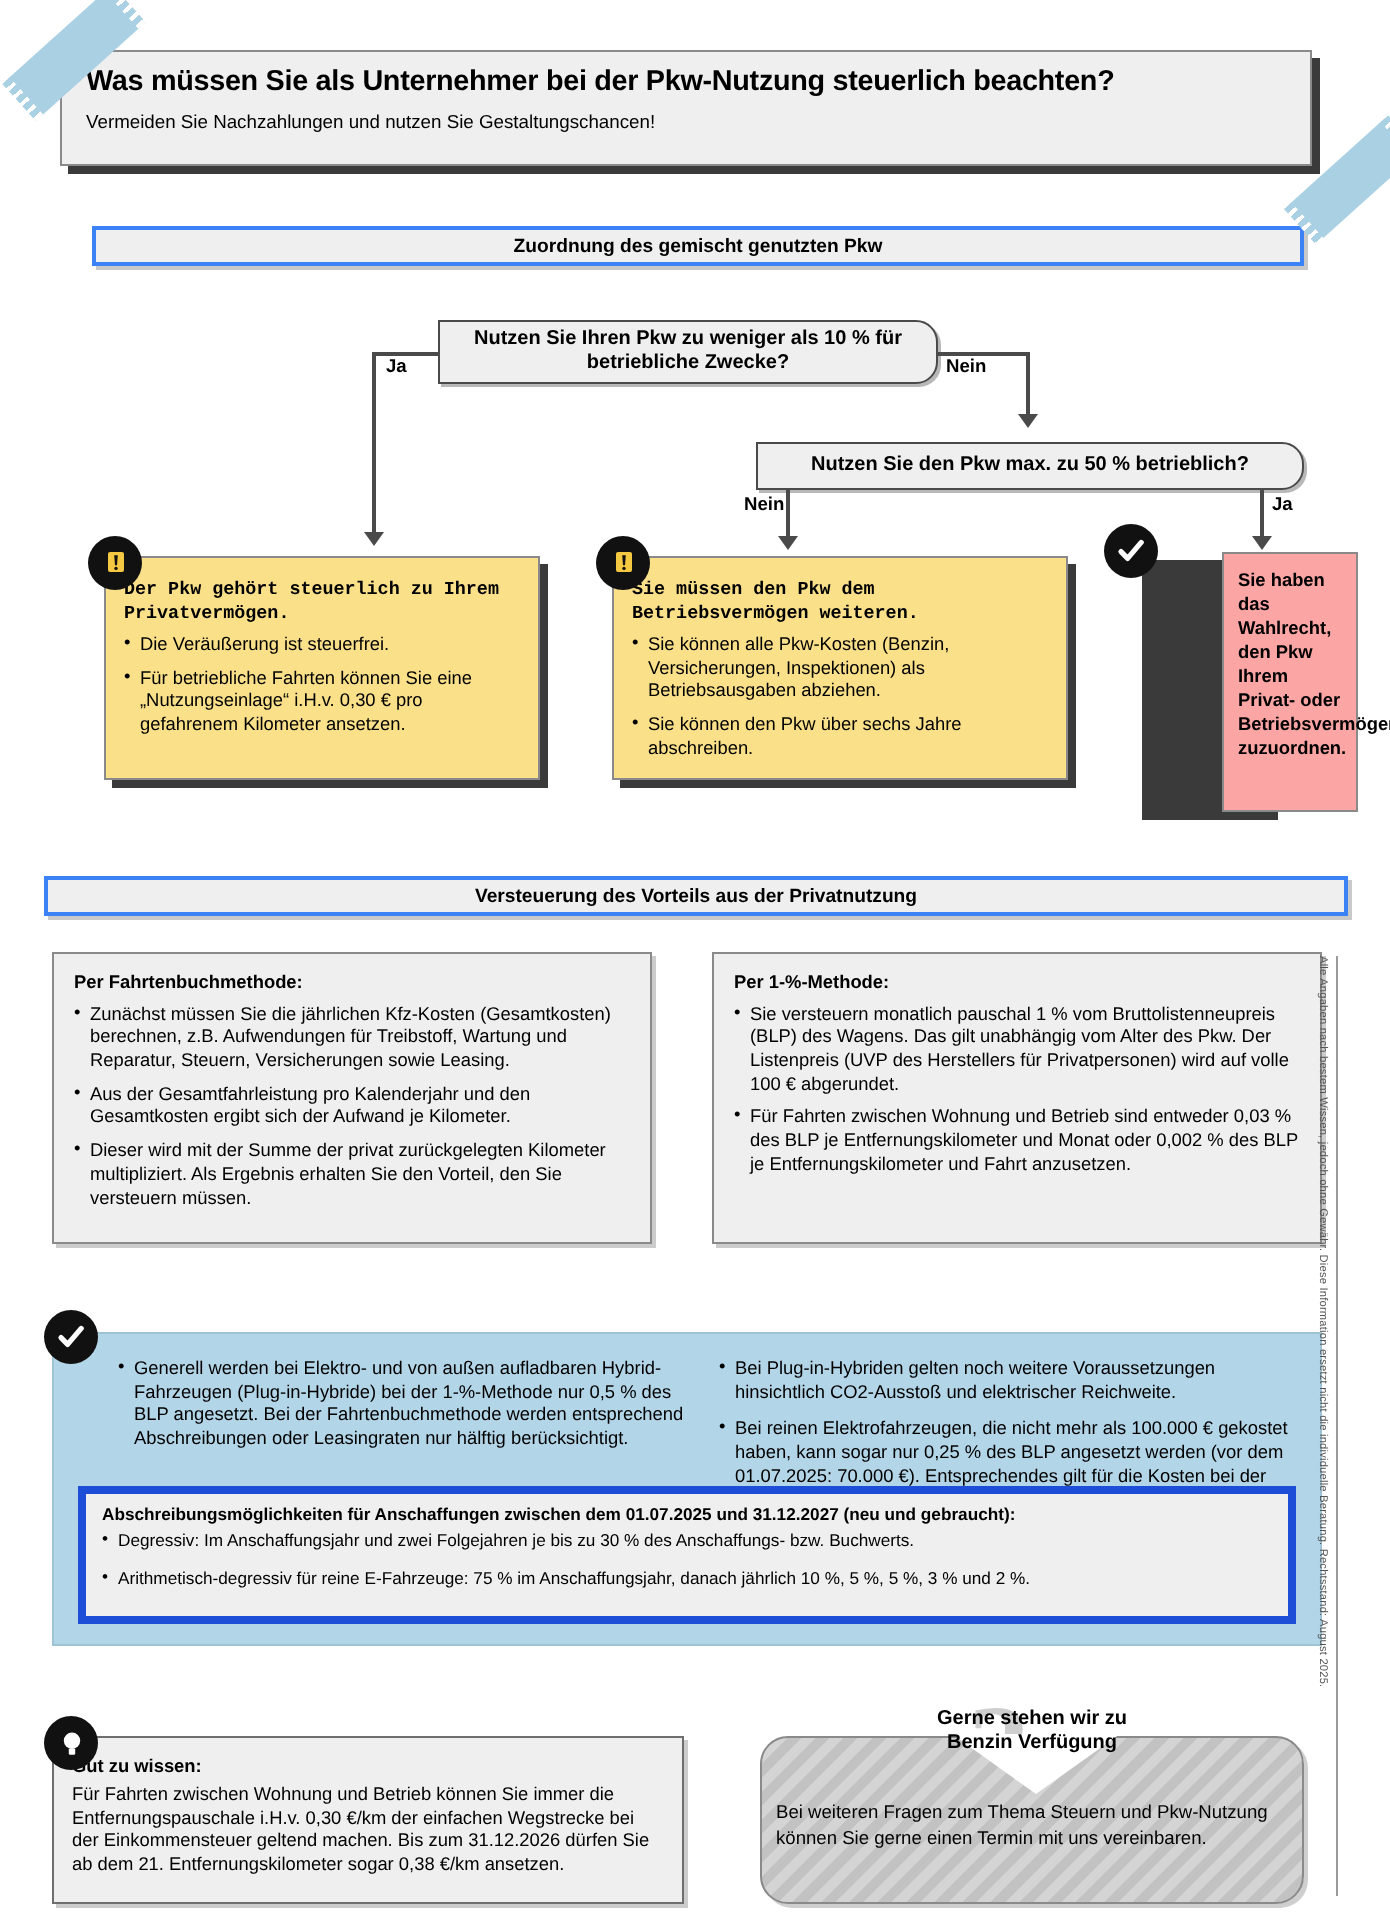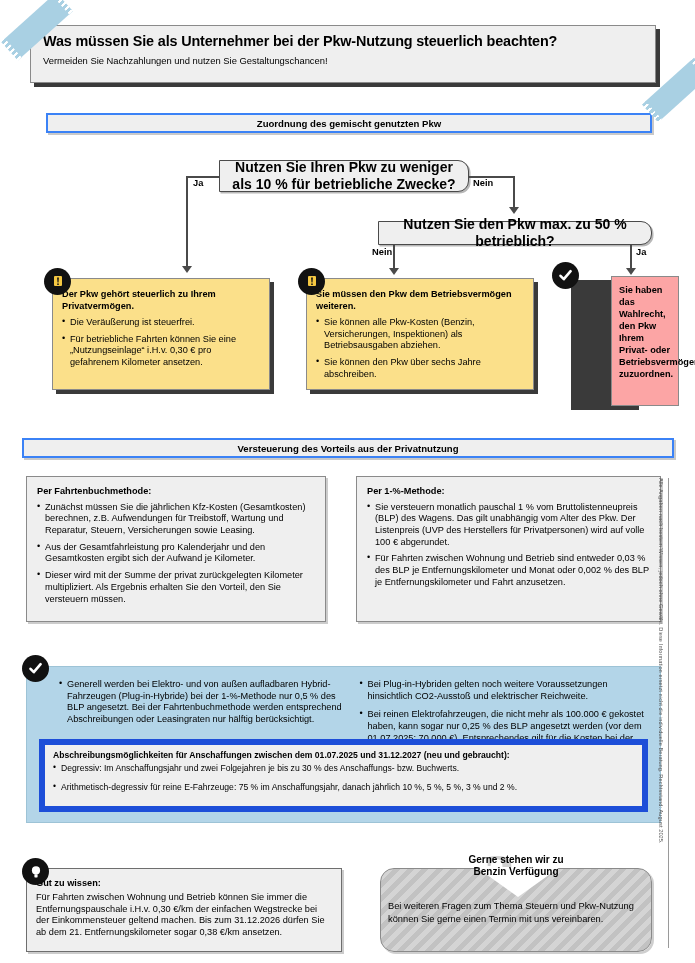--- a/index.html
+++ b/index.html
@@ -53,21 +53,21 @@
     text-align:center; font-weight:bold; font-size:9.6px;
     display:flex; align-items:center; justify-content:center;
     box-shadow:2px 2px 0 #c9c9c9;
   }
   #bar-zuordnung{ left:46px; top:113px; width:606px; height:20px; }
   #bar-versteuerung{ left:22px; top:438px; width:652px; height:20px; }
 
   
   .decision{
     position:absolute; background:#efefef; border:1px solid #4a4a4a;
-    font-weight:bold; font-size:14px; text-align:center;
+    font-weight:bold; font-size:10px; text-align:center;
     display:flex; align-items:center; justify-content:center;
     border-top-right-radius:11px; border-bottom-right-radius:11px;
     padding:2px 6px; line-height:1.2;
     box-shadow:1.5px 1.5px 0 #b8b8b8;
   }
   #dec-1{ left:219px; top:160px; width:250px; height:32px; }
   #dec-2{ left:378px; top:221px; width:274px; height:24px; }
 
   
   .ln{ position:absolute; background:#4a4a4a; }
@@ -81,21 +81,21 @@
   
   .card{ position:absolute; }
   .card .shadow{ position:absolute; left:4px; top:4px; right:-4px; bottom:-4px; background:#3a3a3a; }
   .card .body{
     position:relative; width:100%; height:100%;
     border:1px solid #8a8a8a; padding:10px 9px 8px 9px;
     font-size:9.2px; line-height:1.26;
   }
   .card.yellow .body{ background:#fbe08a; }
   .card.blue .body{ background:#fca5a5;margin-left:44px; }
-  .card .title{ font-weight:bold; margin-bottom:5px; }
+  .card .title{ font-weight:bold; margin-bottom:5px;font-family:Liberation Mono, monospace; }
   .card ul{ margin:0; padding:0; list-style:none; }
   .card li{ position:relative; padding-left:8px; margin-bottom:5px; }
   .card li::before{ content:"•"; position:absolute; left:0; top:-1px; }
 
   #card-priv{ left:52px; top:278px; width:218px; height:112px; }
   #card-betrieb{ left:306px; top:278px; width:228px; height:112px; }
   #card-wahl{ left:567px; top:276px; width:68px; height:130px; }
   #card-wahl .body{ padding:8px 7px; font-weight:bold; font-size:9.2px; line-height:1.3; }
 
   
@@ -124,21 +124,21 @@
     position:absolute; left:26px; top:666px; width:635px; height:157px;
     background:#b3d5e8; border:1px solid #9dc3d6;
   }
   #ecar .cols{ display:flex; gap:12px; padding:12px 12px 0 12px;margin-left:20px; }
   #ecar .col{ width:50%; font-size:9.2px; line-height:1.27; }
   #ecar ul{ margin:0; padding:0; list-style:none; }
   #ecar li{ position:relative; padding-left:8px; margin-bottom:7px; }
   #ecar li::before{ content:"•"; position:absolute; left:0; top:-1px; }
   #abschreib{
     position:absolute; left:12px; right:12px; bottom:10px;
-    background:#efefef; border:6px solid #1d4ed8;
+    background:#efefef; border:4px solid #1d4ed8;
     padding:5px 8px 6px 8px; font-size:8.6px; line-height:1.33;
   }
   #abschreib .title{ font-weight:bold; }
   #abschreib ul{ margin:2px 0 0 0; padding:0; list-style:none; }
   #abschreib li{ position:relative; padding-left:8px; }
   #abschreib li::before{ content:"•"; position:absolute; left:0; top:-1px; }
 
   
   #tip{
     position:absolute; left:26px; top:868px; width:316px; height:84px;

